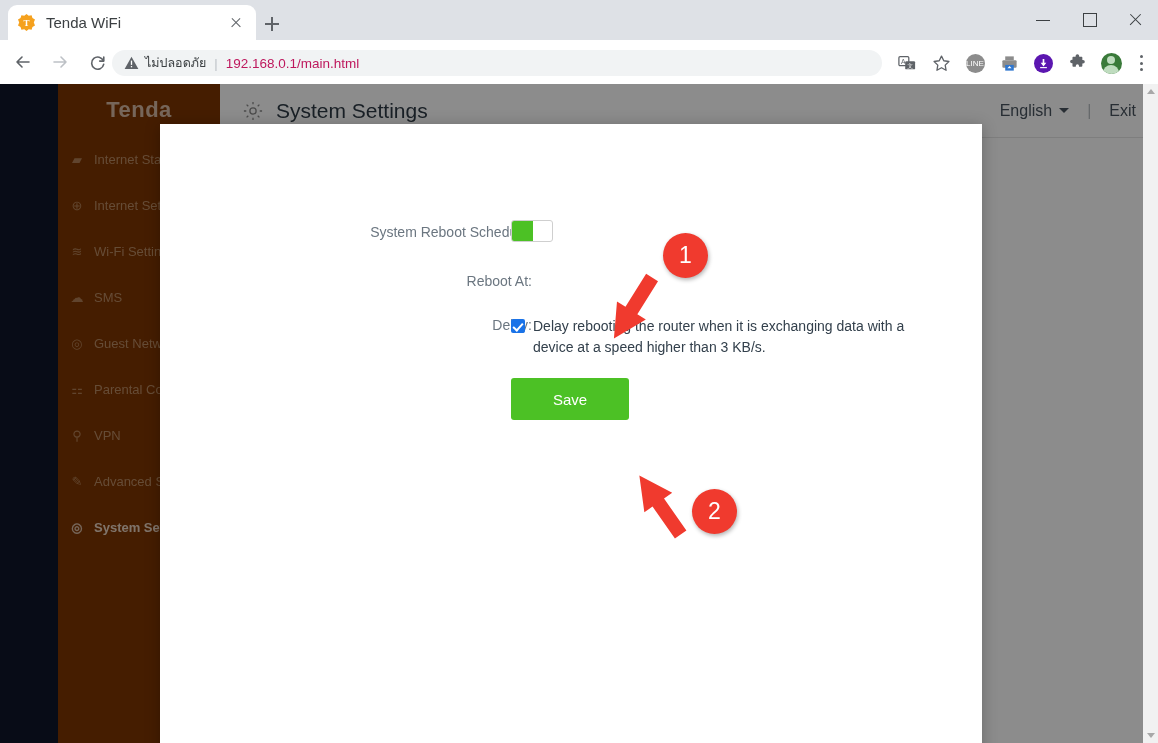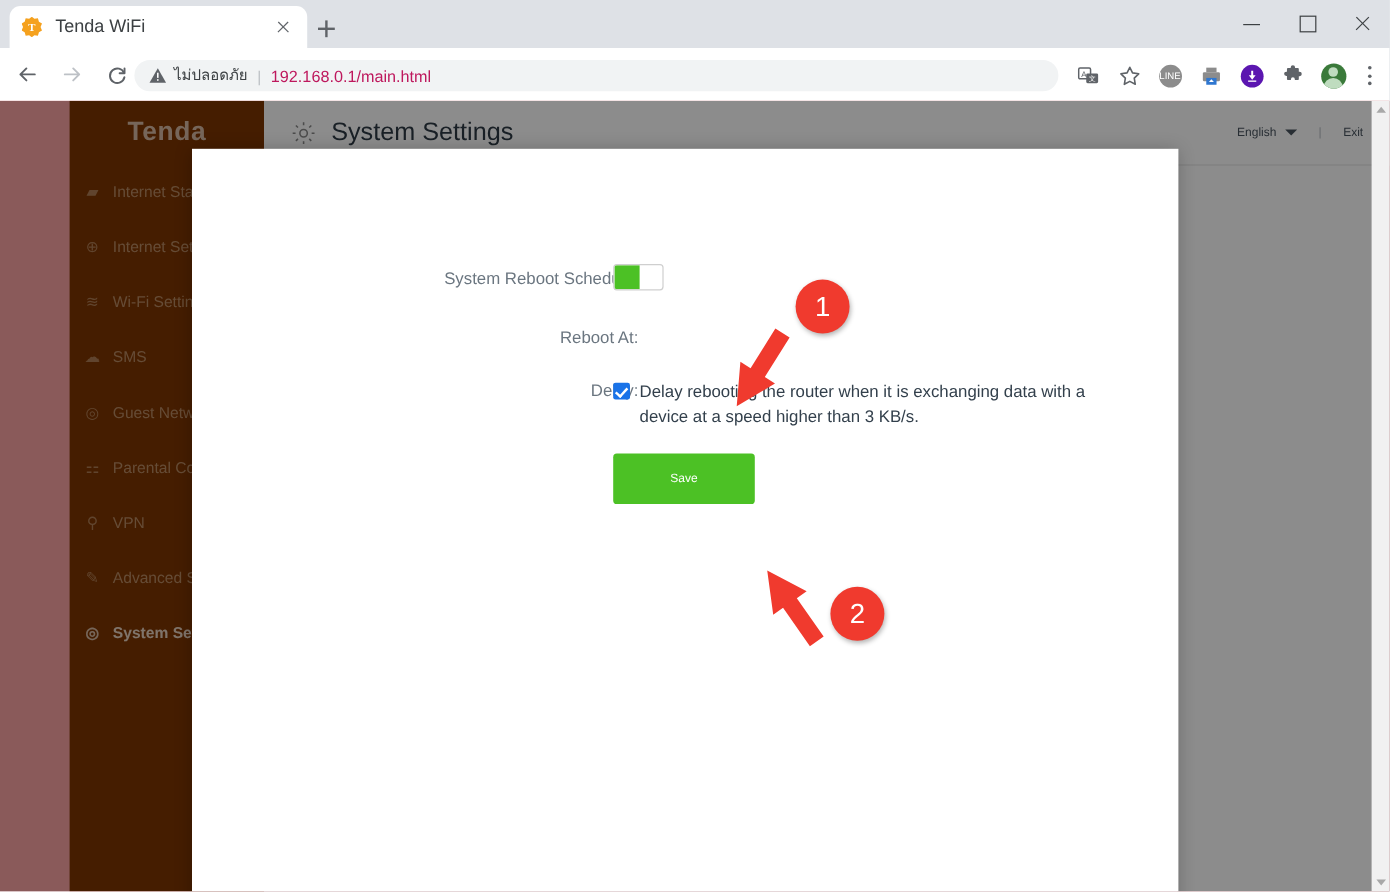--- a/index.html
+++ b/index.html
@@ -101,21 +101,21 @@
                    align-items:center; justify-content:center; }
   .ext-menu { width: 24px; height: 28px; position: relative; cursor: pointer; margin-left:2px; }
   .ext-menu span { position:absolute; left:10px; width:3.4px; height:3.4px; border-radius:50%; background:#5f6368; }
   .ext-menu span:nth-child(1){ top:6px; }
   .ext-menu span:nth-child(2){ top:12.5px; }
   .ext-menu span:nth-child(3){ top:19px; }
 
   
   .page {
     position: absolute; left: 0; top: 84px; width: 1158px; height: 659px;
-    background: #fca5a5; overflow: hidden;
+    background: #0f172a; overflow: hidden;
   }
   .sidebar {
     position: absolute; left: 58px; top: 0; width: 162px; height: 659px;
     background: #7f3600;
   }
   .brand {
     height: 52px; display: flex; align-items: center; justify-content: center;
     color: #d8bba4; font-size: 22px; font-weight: bold; letter-spacing: .5px;
     font-family: "Liberation Sans", sans-serif;
   }
@@ -133,21 +133,21 @@
   .content {
     position: absolute; left: 220px; top: 0; right: 0; height: 659px;
     background: #ffffff;
   }
   .content-header {
     height: 54px; display: flex; align-items: center; padding: 0 22px;
     border-bottom: 1px solid #e6e6e6; background: #fff;
   }
   .gear-icon { width: 22px; height: 22px; margin-right: 12px; color:#8a8a8a; }
   .page-title { font-size: 21px; color: #2f3b46; }
-  .header-right { margin-left: auto; display: flex; align-items: flex-start; font-size: 10px; color: #4a5560; }
+  .header-right { margin-left: auto; display: flex; align-items: flex-start; font-size: 16px; color: #4a5560; }
   .lang { display: flex; align-items: center; cursor: pointer; }
   .caret { width: 0; height: 0; border-left: 5px solid transparent; border-right: 5px solid transparent;
            border-top: 5px solid #4a5560; margin-left: 7px; }
   .vbar { margin: 0 18px; color: #b9bec4; }
   .exit { cursor: pointer; }
 
   
   .overlay {
     position: absolute; left: 0; top: 0; width: 1158px; height: 659px;
     background: rgba(0,0,0,0.45); pointer-events: none;
@@ -212,21 +212,21 @@
   }
   .cbox::before {
     content:""; position:absolute; left:4.3px; top:1.7px; width:4px; height:8px;
     border-right: 2px solid #fff; border-bottom: 2px solid #fff;
     transform: rotate(42deg);
   }
   .cbox-text { font-size: 14px; color: #33404c; line-height: 21px; margin-left: 8px; width: 382px; }
 
   .save-btn {
     width: 118px; height: 42px; background: #4cc125; color: #fff;
-    border: none; border-radius: 3px; font-size: 10px; cursor: pointer;
+    border: none; border-radius: 3px; font-size: 15px; cursor: pointer;
     font-family: "Liberation Sans", sans-serif;
   }
 
   
   .anno { position: absolute; z-index: 20; }
   .badge {
     width: 45px; height: 45px; border-radius: 50%; background: #f03a2e; color: #fff;
     display: flex; align-items: center; justify-content: center;
     font-size: 23px; font-family: "Liberation Sans", sans-serif;
     box-shadow: 1px 2px 4px rgba(0,0,0,.3);

